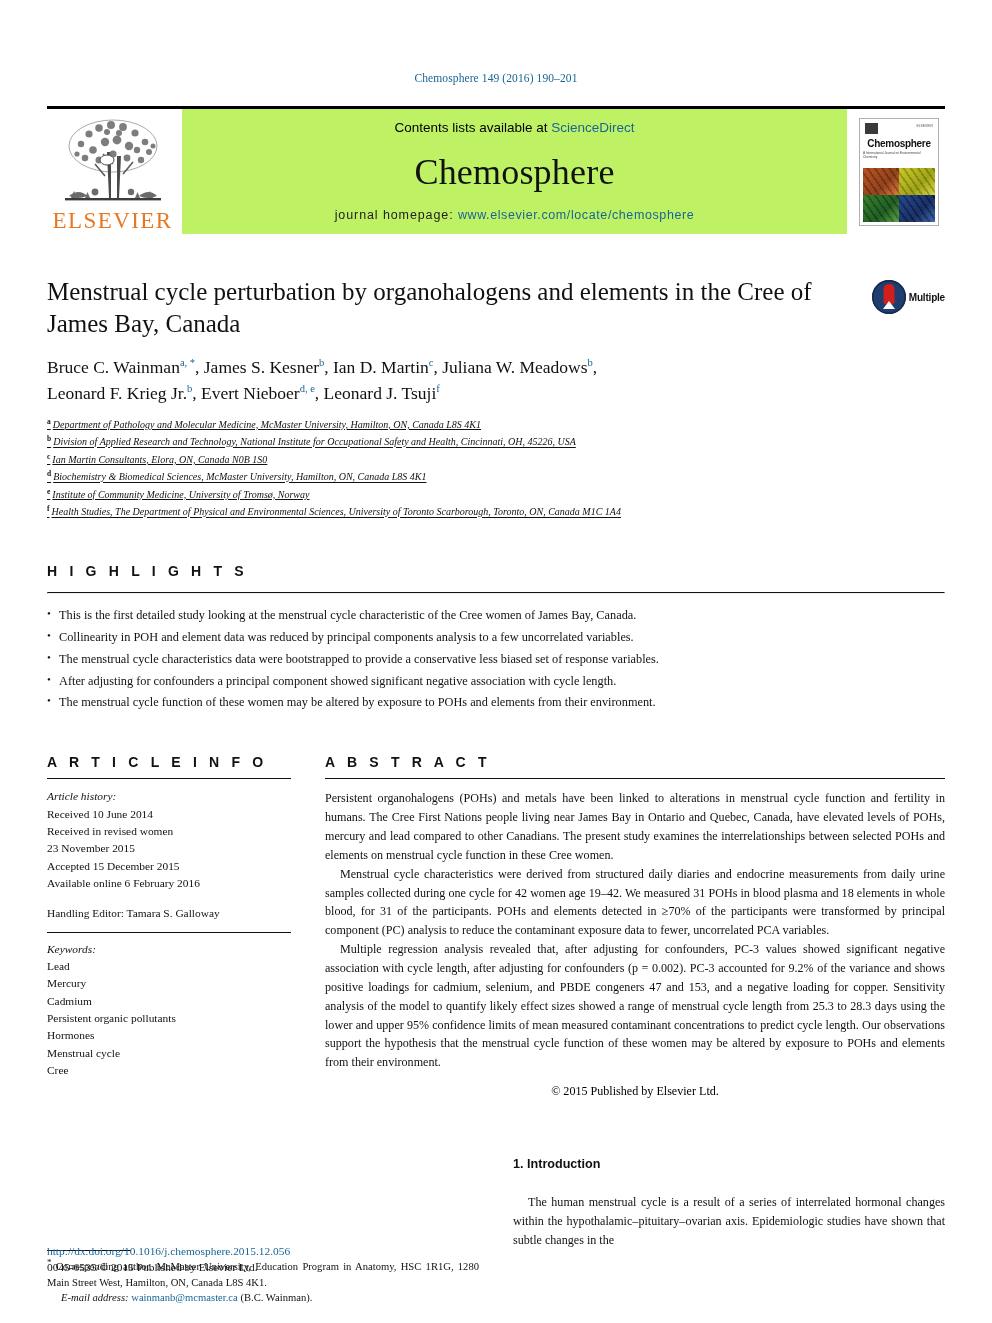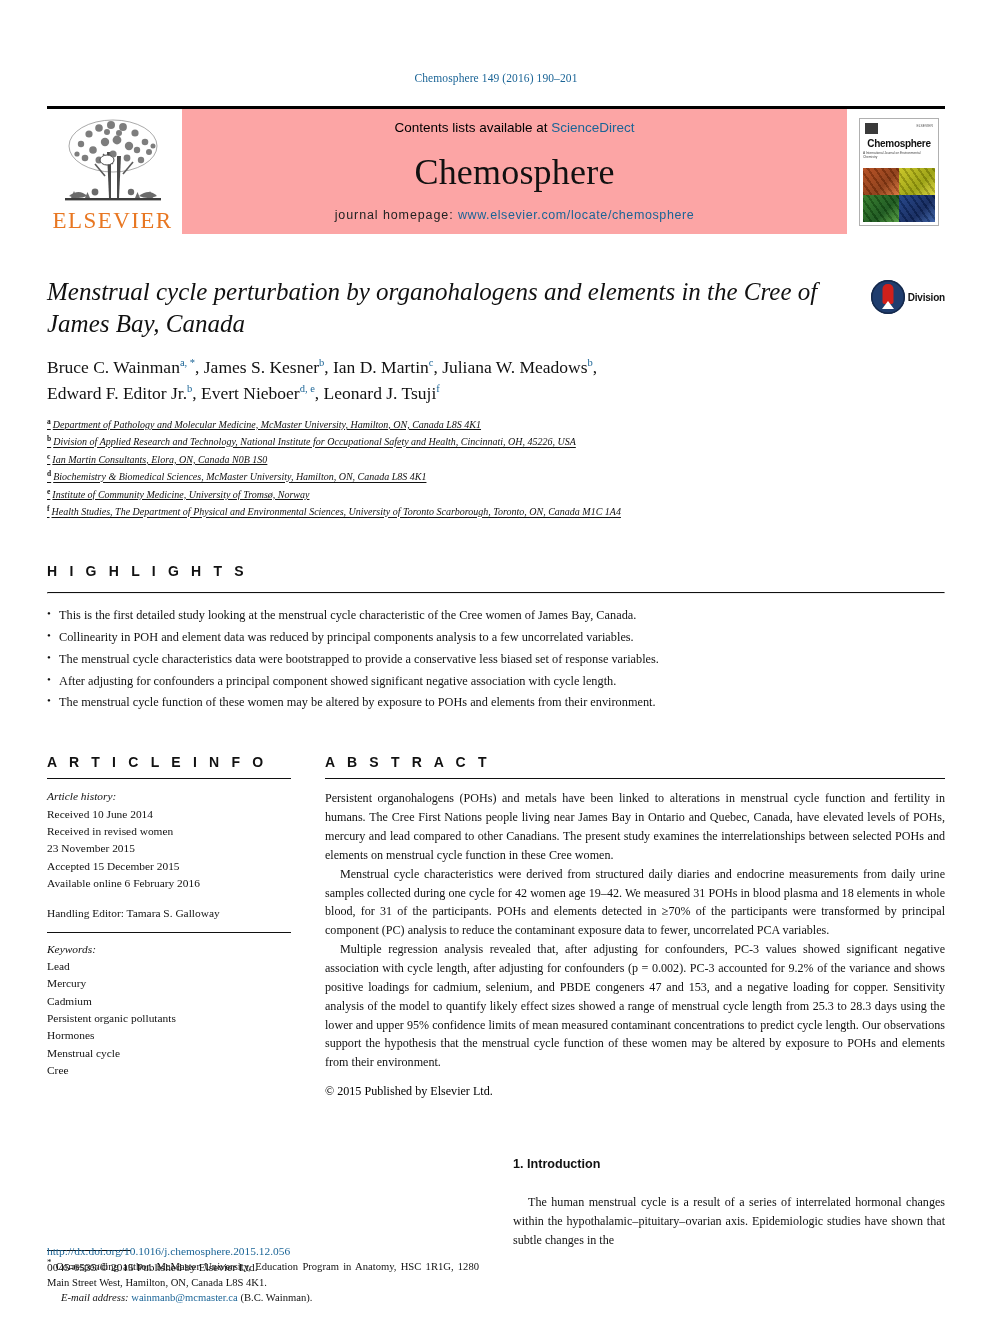--- a/index.html
+++ b/index.html
@@ -47,21 +47,21 @@
   .elsevier-word {
     font-family: "Liberation Serif", serif;
     font-size: 23px;
     letter-spacing: 1.4px;
     color: #E87722;
     line-height: 1;
     margin-top: 1px;
   }
   .masthead-center {
     flex: 1 1 auto;
-    background: #fca5a5;
+    background: #bef264;
     display: flex;
     flex-direction: column;
     align-items: center;
     justify-content: space-between;
     padding: 11px 0 12px 0;
     margin-left: 4px;
     margin-right: 6px;
   }
   .contents-line {
     font-size: 13.5px;
@@ -139,21 +139,21 @@
   .cq2 { background: linear-gradient(135deg,#c9c51f,#9aa00d 60%,#d8d43a); }
   .cq3 { background: linear-gradient(135deg,#2f7a26,#18551a 60%,#54a13f); }
   .cq4 { background: linear-gradient(135deg,#1c3f86,#10265c 60%,#3a61a8); }
   .cq::after {
     content:""; position:absolute; inset:0;
     background: repeating-linear-gradient(55deg, rgba(0,0,0,0.18) 0 2px, rgba(255,255,255,0.05) 2px 6px);
   }
 
   
   .title-block { margin-top: 42px; display: flex; }
-  .title-main { flex: 1 1 auto; font-style: italic; }
+  .title-main { flex: 1 1 auto; }
   h1.paper-title {
     font-family: "Liberation Serif", serif;
     font-size: 25px;
     font-weight: normal;
     line-height: 1.26;
     margin: 0;
     color: #111;
     max-width: 780px;
   }
   .crossmark-box {
@@ -261,21 +261,21 @@
 
   .abs-body {
     margin-top: 10px;
     font-size: 12.1px;
     line-height: 1.56;
     text-align: justify;
     color: #111;
   }
   .abs-body p { margin: 0; text-indent: 15px; }
   .abs-body p.first { text-indent: 0; }
-  .abs-copy { margin-top: 12px; text-align: left; font-size: 12.1px; }
+  .abs-copy { margin-top: 12px; text-align: center; font-size: 12.1px; }
 
   
   .bottom-cols {
     margin-top: 56px;
     display: flex;
     gap: 34px;
   }
   .bcol { flex: 1 1 0; position: relative; }
   .footnote-rule {
     width: 84px; border: 0; border-top: 1px solid #111; margin: 0 0 5px 0;
@@ -411,34 +411,34 @@
     </div>
   </div>
 
   <div class="title-block">
     <div class="title-main">
       <h1 class="paper-title">Menstrual cycle perturbation by organohalogens and elements in the Cree of James Bay, Canada</h1>
     </div>
     <div class="crossmark-box">
       <div class="crossmark">
         <div class="cm-circle"></div>
-        <div class="cm-text">Division</div>
+        <div class="cm-text">Multiple</div>
       </div>
     </div>
   </div>
 
   <div class="authors">
     <div>
       <span><span>Bruce C. Wainman</span><sup>a, *</sup></span>,
       <span><span>James S. Kesner</span><sup>b</sup></span>,
       <span><span>Ian D. Martin</span><sup>c</sup></span>,
       <span><span>Juliana W. Meadows</span><sup>b</sup></span>,
     </div>
     <div>
-      <span><span>Edward F. Editor Jr.</span><sup>b</sup></span>,
+      <span><span>Leonard F. Krieg Jr.</span><sup>b</sup></span>,
       <span><span>Evert Nieboer</span><sup>d, e</sup></span>,
       <span><span>Leonard J. Tsuji</span><sup>f</sup></span>
     </div>
   </div>
 
   <div class="affiliations">
     <div><sup>a</sup><span>Department of Pathology and Molecular Medicine, McMaster University, Hamilton, ON, Canada L8S 4K1</span></div>
     <div><sup>b</sup><span>Division of Applied Research and Technology, National Institute for Occupational Safety and Health, Cincinnati, OH, 45226, USA</span></div>
     <div><sup>c</sup><span>Ian Martin Consultants, Elora, ON, Canada N0B 1S0</span></div>
     <div><sup>d</sup><span>Biochemistry &amp; Biomedical Sciences, McMaster University, Hamilton, ON, Canada L8S 4K1</span></div>

